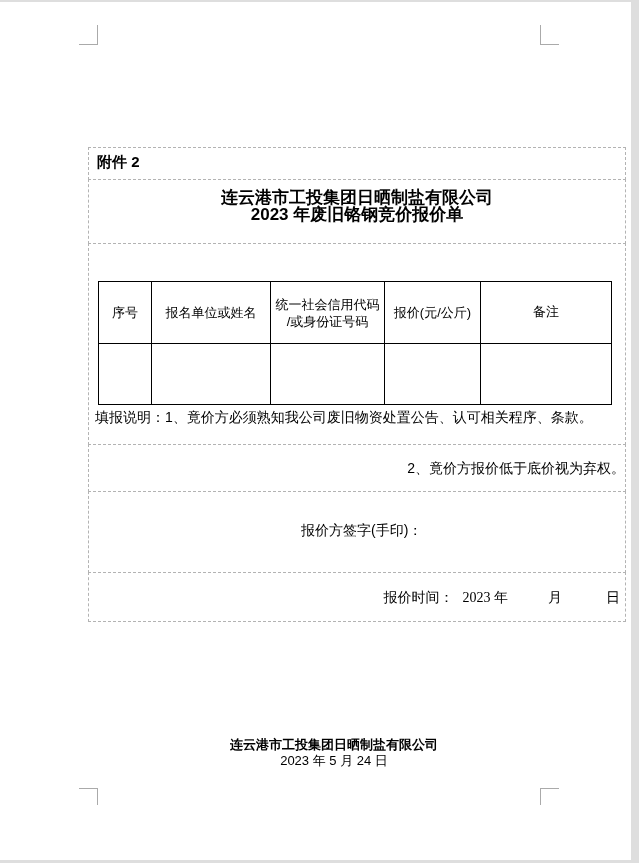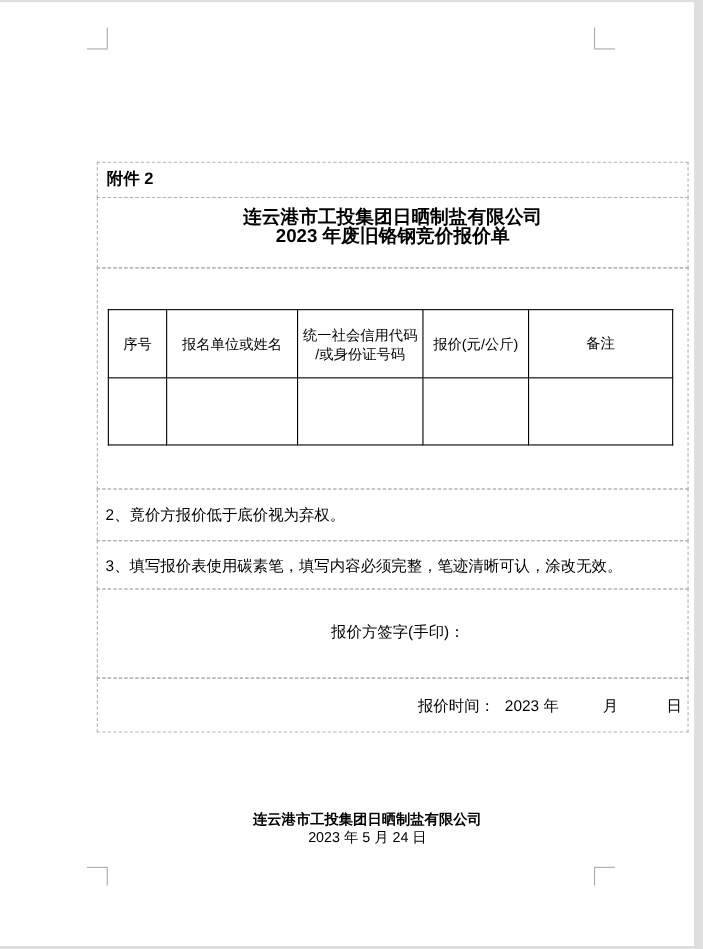--- a/index.html
+++ b/index.html
@@ -41,29 +41,30 @@
   }
   table.quote td{
     border:1px solid #000;
     text-align:center;vertical-align:middle;
     font-size:13px;line-height:17px;
     padding:0;
   }
   tr.hrow td{height:61px;}
   tr.drow td{height:60px;}
   .note1{position:absolute;left:6px;top:165px;font-size:14px;white-space:nowrap;}
-  .noteblk2{height:48px;padding:15px 0 0 7px;font-size:14px;white-space:nowrap;}
+  .noteblk2{height:48px;padding:15px 0 0 7px;font-size:14px;white-space:nowrap;text-align:right;}
   .noteblk3{height:45px;padding:14px 0 0 7px;font-size:14px;white-space:nowrap;}
   .signblk{height:82px;}
   .signblk span{position:absolute;left:212px;top:30px;font-size:14px;white-space:nowrap;}
   .timeblk{
     height:50px;
     display:flex;justify-content:flex-end;align-items:flex-start;
     padding:16px 5px 0 0;box-sizing:border-box;
     font-size:14px;
+    font-family:Liberation Serif, serif;
   }
   .timeblk .yr{margin-left:9px;}
   .timeblk .mo{margin-left:40px;}
   .timeblk .dy{margin-left:44px;}
   .footer{
     position:absolute;left:34px;top:735px;width:600px;
     text-align:center;font-size:13px;
   }
   .footer .fcompany{font-weight:bold;line-height:16px;}
   .footer .fdate{line-height:16px;}
@@ -106,25 +107,25 @@
         </tr>
         <tr class="drow">
           <td></td>
           <td></td>
           <td></td>
           <td></td>
           <td></td>
         </tr>
       </tbody>
         </table>
+      <div class="note1">填报说明：1、竟价方必须熟知我公司废旧物资处置公告、认可相关程序、条款。</div>
     </div>
 
     <div class="blk noteblk2">2、竟价方报价低于底价视为弃权。</div>
 
-    <div class="blk noteblk3">3、填写报价表使用碳素笔，填写内容必须完整，笔迹清晰可认，涂改无效。</div>
 
     <div class="blk signblk">
       <span>报价方签字(手印)：</span>
     </div>
 
     <div class="blk timeblk">
       <span>报价时间：</span>
       <span class="yr">2023 年</span>
       <span class="mo">月</span>
       <span class="dy">日</span>

